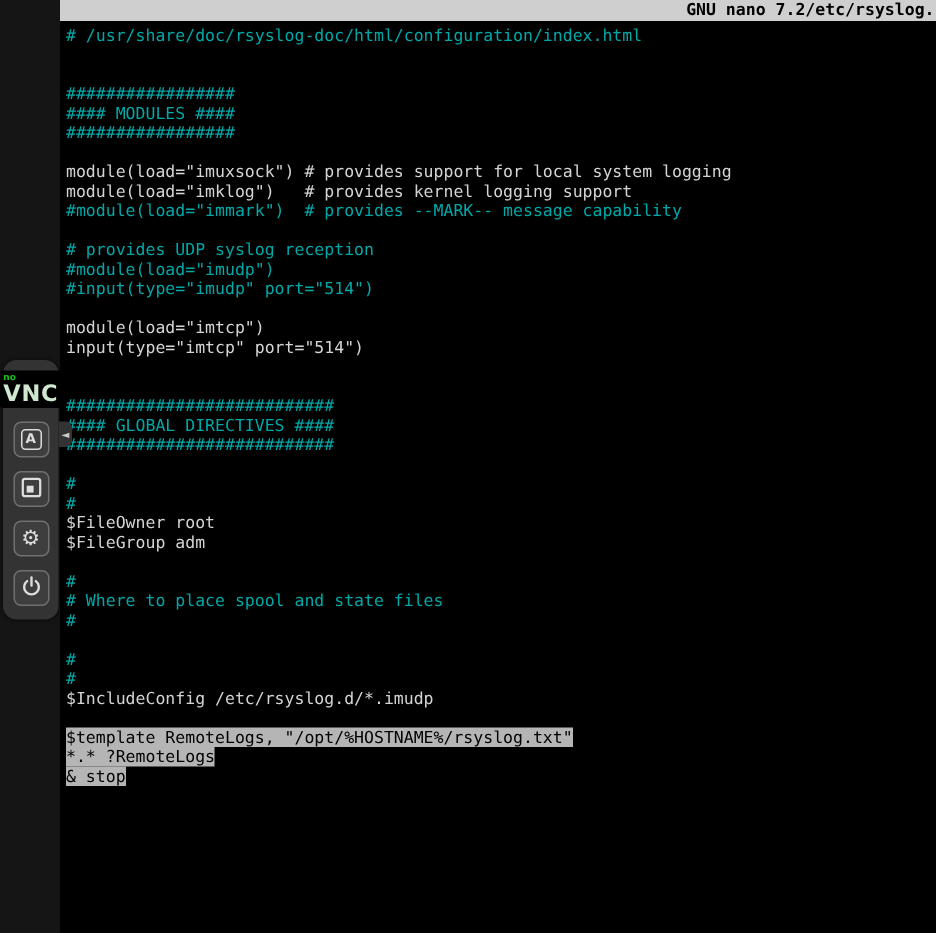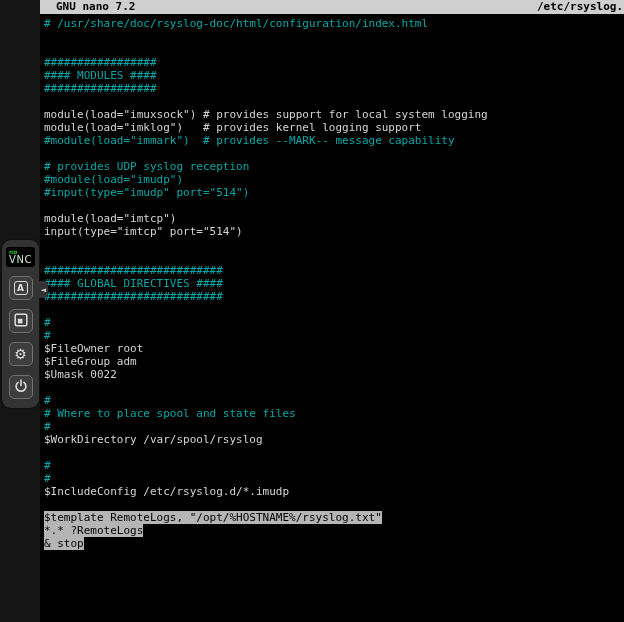--- a/index.html
+++ b/index.html
@@ -3,37 +3,37 @@
 <meta charset="utf-8">
 <style>
   *{box-sizing:border-box;margin:0;padding:0}
   html,body{width:624px;height:622px;background:#000;overflow:hidden}
   body{position:relative;font-family:"DejaVu Sans Mono",monospace}
 
   .left-strip{position:absolute;left:0;top:0;width:40px;height:622px;background:#151515}
 
   .terminal{position:absolute;left:40px;top:0;width:584px;height:622px;background:#000}
   .titlebar{height:14px;background:#cfcfcf;color:#000;font-size:11px;font-weight:bold;
-            line-height:14px;display:flex;justify-content:space-between;
+            line-height:14px;display:flex;justify-content:flex-end;
             padding:0 1px 0 16px;white-space:nowrap;overflow:hidden}
   .lines{padding:3px 0 0 4px;font-size:11px;line-height:13px}
   .line{height:13px;white-space:pre}
   .line.comment span{color:var(--comment-color,#00a8a8)}
   .line.code span{color:var(--code-color,#d4d4d4)}
   .line.blank span{color:transparent}
   .line.selected span{background:var(--sel-bg,#b5b5b5);color:var(--sel-fg,#000)}
 
   
   .vnc-panel{position:absolute;left:2px;top:240px;width:37px;background:#333;
              border-radius:9px;padding:7px 0 9px;display:flex;flex-direction:column;
              align-items:center;gap:9px;box-shadow:0 0 3px rgba(0,0,0,.6)}
   .vnc-logo{text-align:center;line-height:1;background:#000;border-radius:3px;
             padding:2px 3px;font-family:"DejaVu Sans",sans-serif}
   .vnc-logo .no{display:block;color:#18c418;font-size:6px;font-weight:bold;text-align:left}
-  .vnc-logo .vnc{display:block;color:#cfe8cf;font-size:10px;font-weight:normal;letter-spacing:.5px}
+  .vnc-logo .vnc{display:block;color:#cfe8cf;font-size:15px;font-weight:bold;letter-spacing:.5px}
   .vnc-btn{width:24px;height:24px;background:#3e3e3e;border:1px solid #707070;
            border-radius:5px;display:flex;align-items:center;justify-content:center;
            color:#ddd;cursor:pointer}
   .clip-inner{width:14px;height:14px;border:1.5px solid #ddd;border-radius:3px;
               display:flex;align-items:center;justify-content:center;
               font-size:9px;font-weight:bold;color:#ddd;
               font-family:"DejaVu Sans",sans-serif;line-height:1}
   .gear{font-size:14px;line-height:1;font-family:"DejaVu Sans",sans-serif}
   .handle{position:absolute;left:39px;top:281px;width:9px;height:17px;background:#333;
           border-radius:0 4px 4px 0;color:#ccc;font-size:7px;display:flex;
@@ -71,26 +71,24 @@
       <div class="line blank"><span> </span></div>
       <div class="line blank"><span> </span></div>
       <div class="line comment"><span>###########################</span></div>
       <div class="line comment"><span>#### GLOBAL DIRECTIVES ####</span></div>
       <div class="line comment"><span>###########################</span></div>
       <div class="line blank"><span> </span></div>
       <div class="line comment"><span>#</span></div>
       <div class="line comment"><span>#</span></div>
       <div class="line code"><span>$FileOwner root</span></div>
       <div class="line code"><span>$FileGroup adm</span></div>
-      <div class="line code"><span>$Umask 0022</span></div>
       <div class="line blank"><span> </span></div>
       <div class="line comment"><span>#</span></div>
       <div class="line comment"><span># Where to place spool and state files</span></div>
       <div class="line comment"><span>#</span></div>
-      <div class="line code"><span>$WorkDirectory /var/spool/rsyslog</span></div>
       <div class="line blank"><span> </span></div>
       <div class="line comment"><span>#</span></div>
       <div class="line comment"><span>#</span></div>
       <div class="line code"><span>$IncludeConfig /etc/rsyslog.d/*.imudp</span></div>
       <div class="line blank"><span> </span></div>
       <div class="line selected"><span>$template RemoteLogs, "/opt/%HOSTNAME%/rsyslog.txt"</span></div>
       <div class="line selected"><span>*.* ?RemoteLogs</span></div>
       <div class="line selected"><span>&amp; stop</span></div>
     </div>
 </div>

